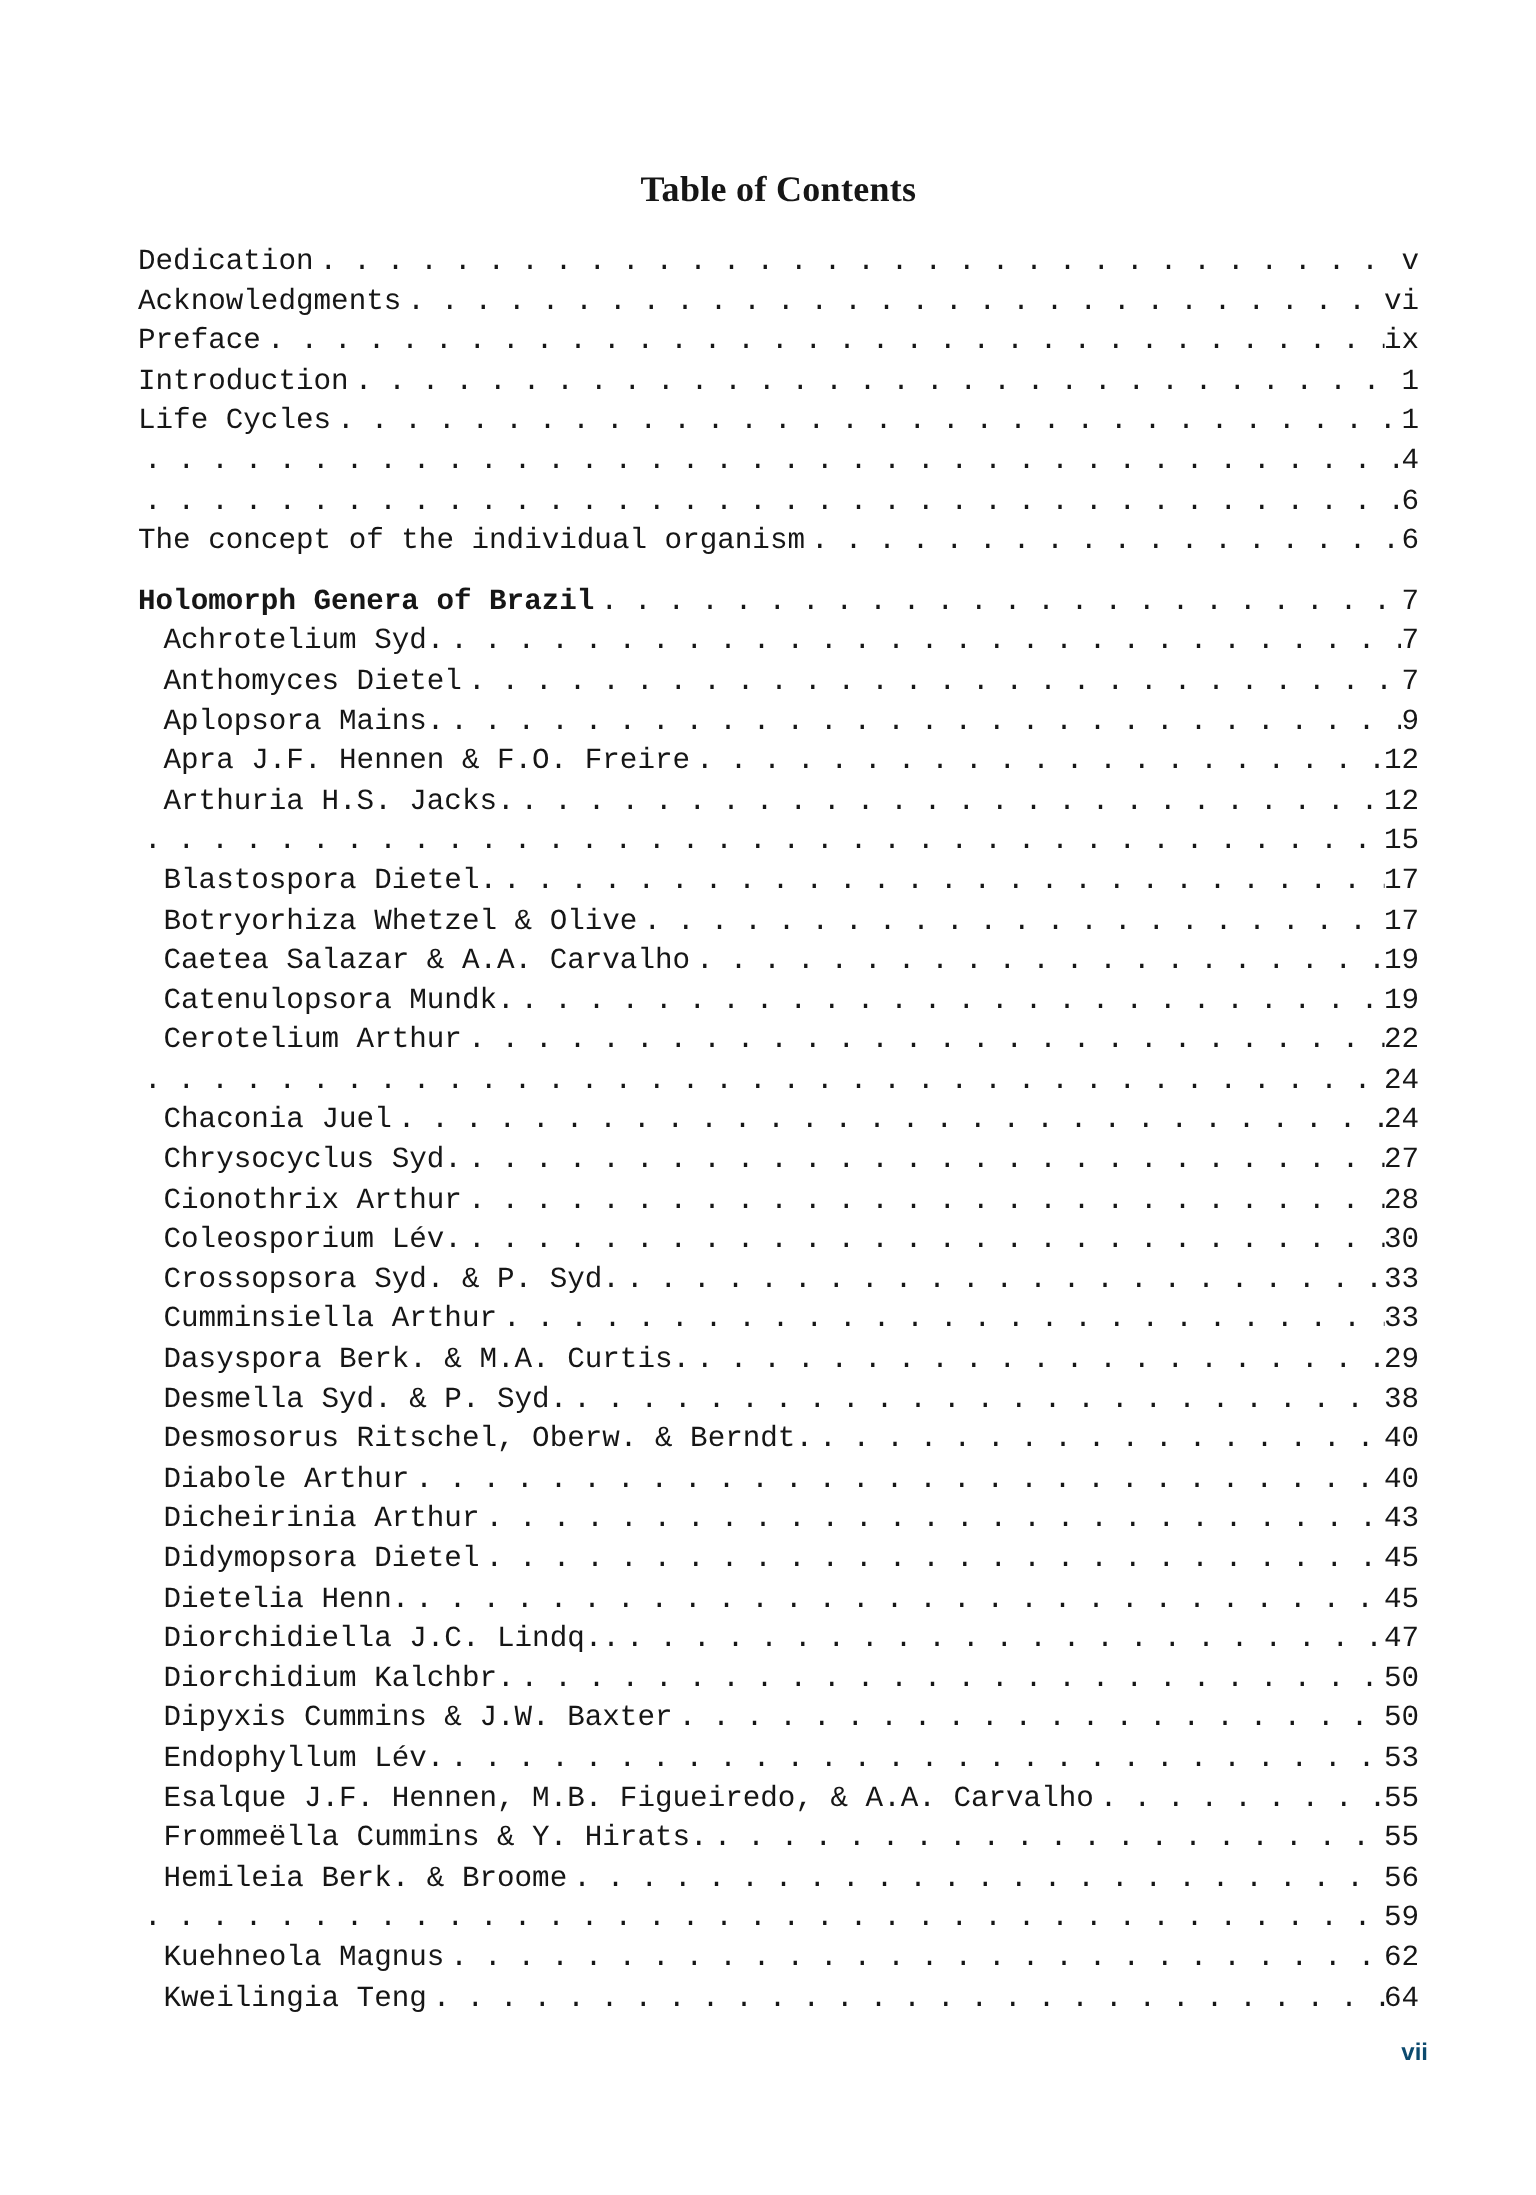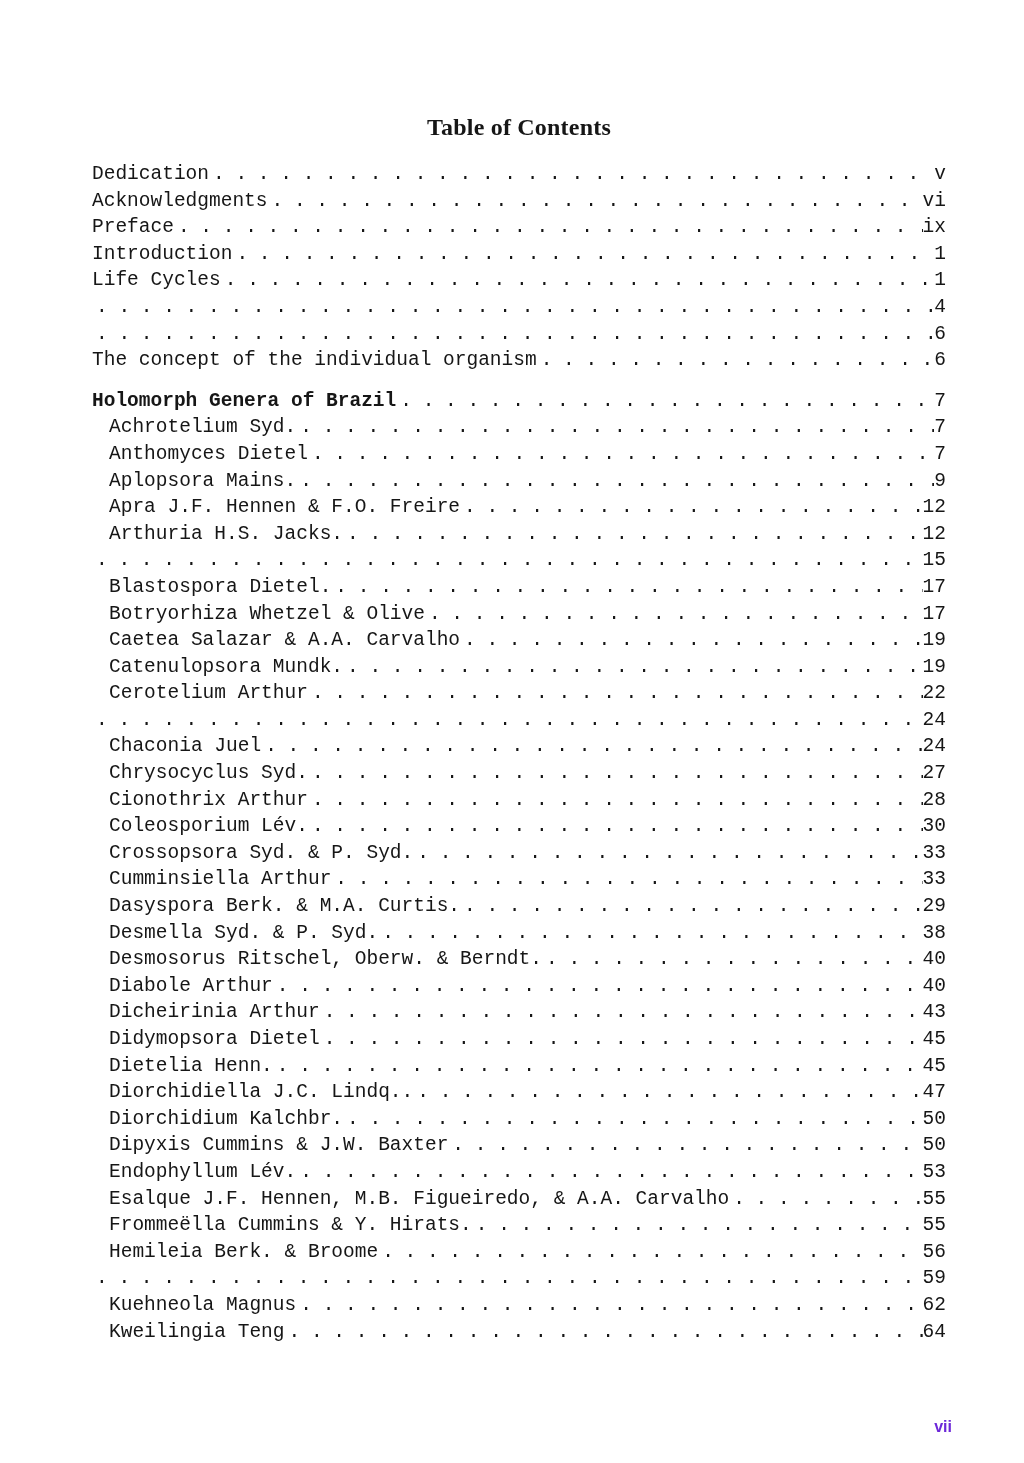--- a/index.html
+++ b/index.html
@@ -64,26 +64,26 @@
     justify-content: space-between;
   }
   .section-header .toc-label {
     font-weight: bold;
   }
   .indent .toc-label {
     padding-left: 17px;
   }
   .footer {
     position: absolute;
-    top: 1418px;
+    top: 1360px;
     right: 72px;
     font-family: "Liberation Sans", sans-serif;
     font-weight: bold;
     font-size: 16px;
-    color: #6d28d9;
+    color: #0c4a6e;
   }
 </style>
 </head>
 <body>
 
 <div class="page">
   <div class="content">
     <h1 class="title">Table of Contents</h1>
 
     <div class="toc">

